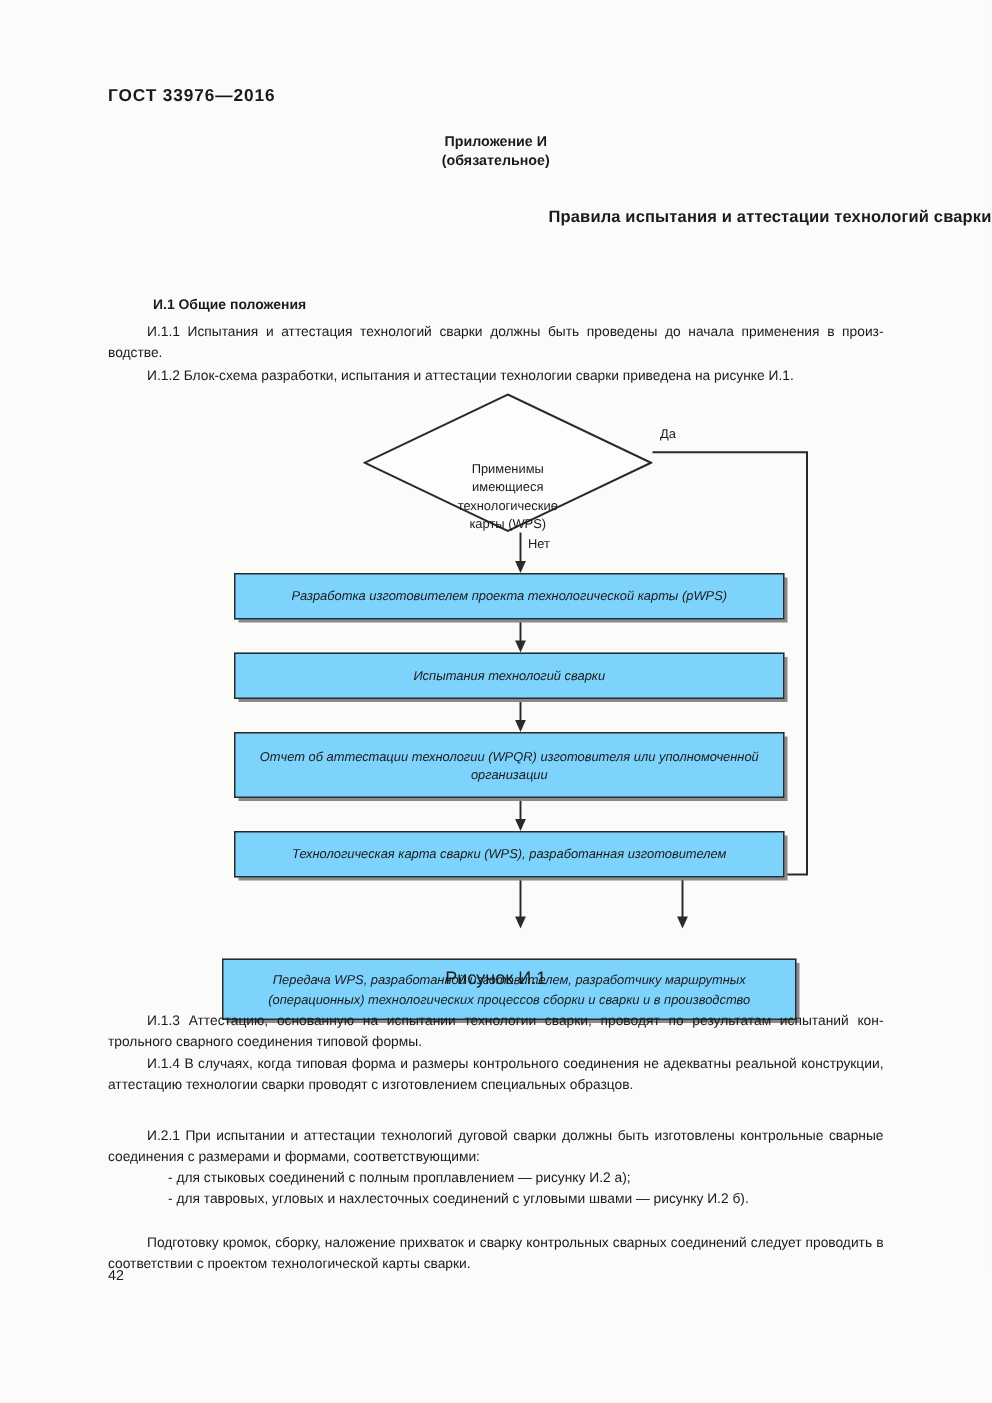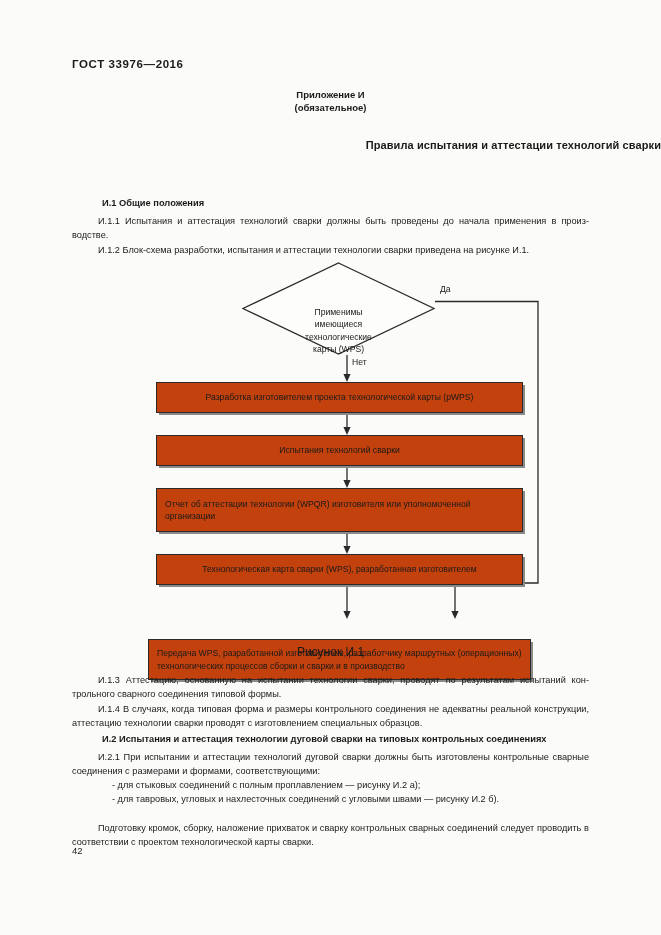--- a/index.html
+++ b/index.html
@@ -73,29 +73,30 @@
     position: absolute;
     left: 0;
     top: 255px;
     width: 661px;
     height: 400px;
   }
   .node {
     position: absolute;
     box-sizing: border-box;
     border: 1.2px solid #2a2a2a;
-    background: #c2410c;
+    background: #7dd3fc;
     box-shadow: 2.5px 2.5px 0 -0.5px #8a8a8a;
     display: flex;
     align-items: center;
     justify-content: center;
-    text-align: left;
+    text-align: center;
     font-size: 8.6px;
     line-height: 12.5px;
     padding: 2px 8px;
+    font-style: italic;
   }
   .diamond-wrap {
     position: absolute;
     left: 242px;
     top: 7px;
     width: 193px;
     height: 93px;
   }
   .diamond-wrap svg { position: absolute; left: 0; top: 0; }
   .diamond-text {
@@ -208,21 +209,20 @@
     </div>
 
   </div>
 
   <div class="fig-caption">Рисунок И.1</div>
 
   <div class="para" style="left:72px; top:673px; width:517px;"><span class="ind"></span><span>И.1.3 Аттестацию, основанную на испытании технологии сварки, проводят по результатам испытаний кон­трольного сварного соединения типовой формы.</span></div>
 
   <div class="para" style="left:72px; top:702px; width:517px;"><span class="ind"></span><span>И.1.4 В случаях, когда типовая форма и размеры контрольного соединения не адекватны реальной конструк­ции, аттестацию технологии сварки проводят с изготовлением специальных образцов.</span></div>
 
-  <div class="sec-heading" style="left:102px; top:734px;">И.2 Испытания и аттестация технологии дуговой сварки на типовых контрольных соединениях</div>
 
   <div class="para" style="left:72px; top:750px; width:517px;"><span class="ind"></span><span>И.2.1 При испытании и аттестации технологий дуговой сварки должны быть изготовлены контрольные свар­ные соединения с размерами и формами, соответствующими:</span></div>
 
   <div class="bullets" style="left:72px; top:778px; width:517px;">
     <div>- для стыковых соединений с полным проплавлением — рисунку И.2 а);</div>
     <div>- для тавровых, угловых и нахлесточных соединений с угловыми швами — рисунку И.2 б).</div>
   </div>
 
   <div class="para" style="left:72px; top:821px; width:517px;"><span class="ind"></span><span>Подготовку кромок, сборку, наложение прихваток и сварку контрольных сварных соединений следует прово­дить в соответствии с проектом технологической карты сварки.</span></div>
 

